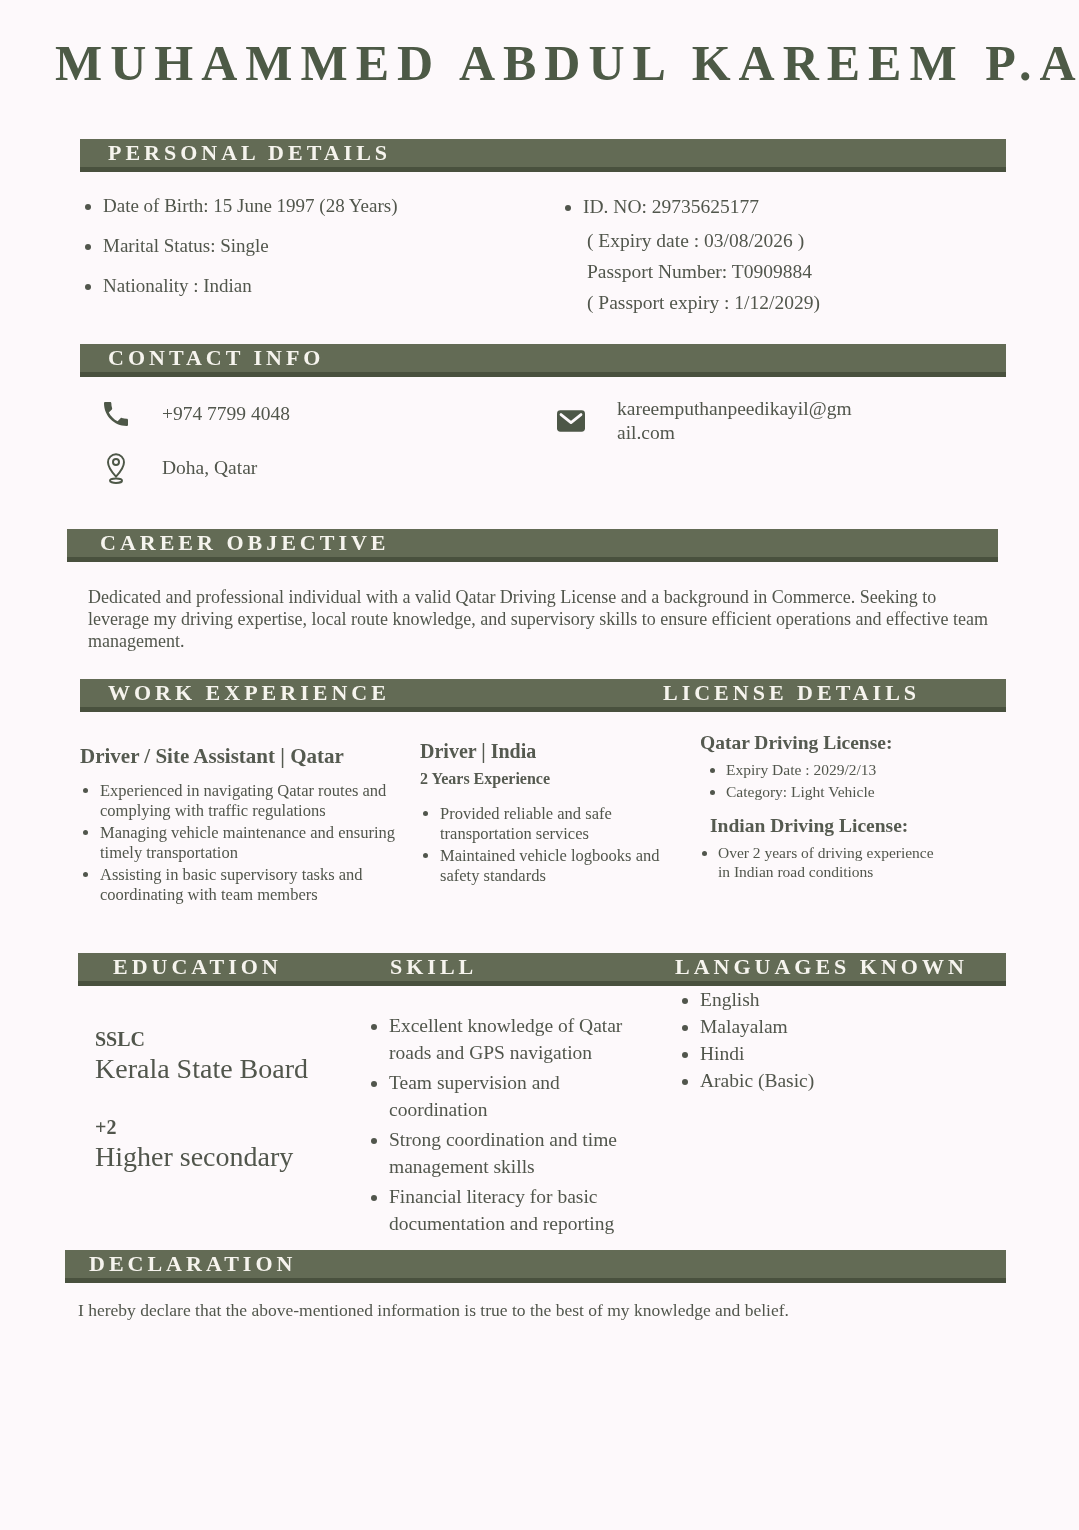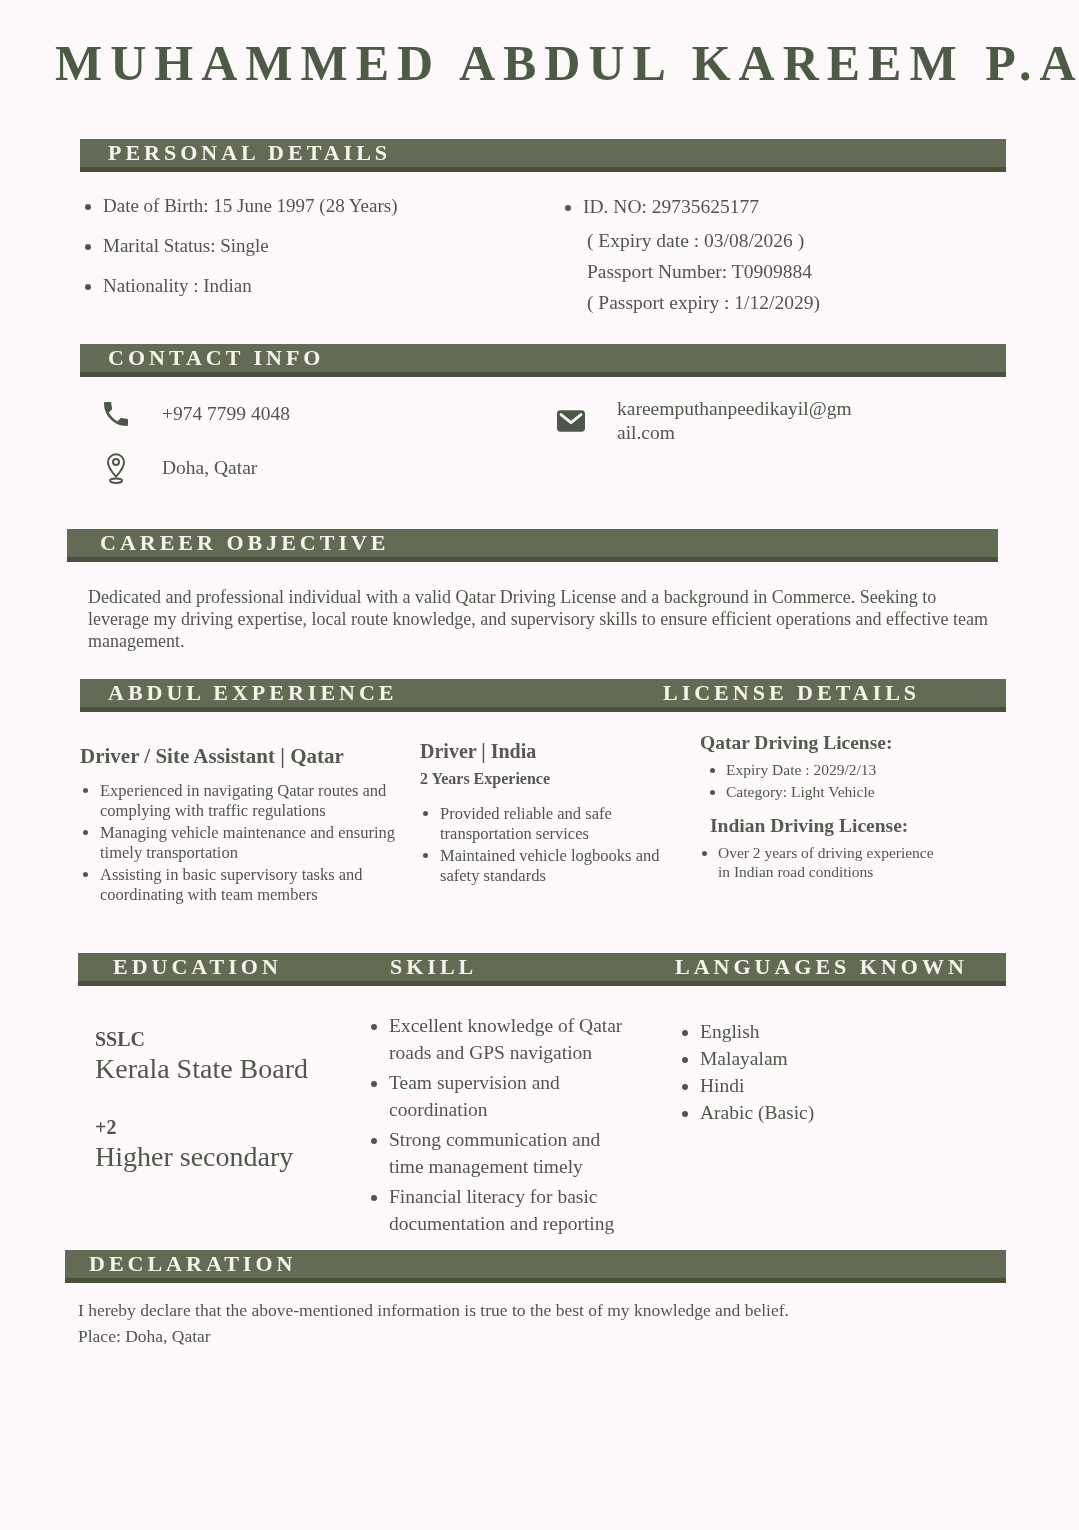--- a/index.html
+++ b/index.html
@@ -73,21 +73,21 @@
   .lic-bullets2{padding-left:18px;}
   
   .edu-grid{display:grid;grid-template-columns:287px 300px 341px;margin-left:78px;width:928px;}
   .edu-col{padding:38px 0 0 17px;}
   .edu-entry{margin-bottom:28px;}
   .edu-degree{font-size:20px;font-weight:bold;line-height:30px;}
   .edu-inst{font-size:28px;line-height:30px;}
   .skill-col{padding-top:26px;}
   .skill-list{width:262px;padding-left:24px;font-size:19.5px;}
   .skill-list li{margin-bottom:3px;line-height:27px;}
-  .lang-col{padding-top:32px;padding-left:15px;}
+  .lang-col{padding-left:15px;}
   .lang-list{padding-left:20px;font-size:19.5px;}
   .lang-list li{line-height:27px;}
   
   .decl-text{margin:14px 0 0 78px;font-size:17.5px;line-height:26px;width:930px;}
 </style>
 </head>
 <body>
 
 <div class="page">
 
@@ -155,21 +155,21 @@
 
   <section>
     <div class="bar bar-career m-career">
       <span class="lbl" style="left:33px;">CAREER OBJECTIVE</span>
     </div>
     <p class="objective">Dedicated and professional individual with a valid Qatar Driving License and a background in Commerce. Seeking to leverage my driving expertise, local route knowledge, and supervisory skills to ensure efficient operations and effective team management.</p>
   </section>
 
   <section>
     <div class="bar bar-std m-work">
-      <span class="lbl" style="left:28px;">ABDUL EXPERIENCE</span>
+      <span class="lbl" style="left:28px;">WORK EXPERIENCE</span>
       <span class="lbl" style="left:583px;">LICENSE DETAILS</span>
     </div>
     <div class="work-grid">
       <div class="job-col1">
         <h3 class="job-title">Driver / Site Assistant | Qatar</h3>
         <ul class="job-bullets">
           <li>Experienced in navigating Qatar routes and complying with traffic regulations</li>
           <li>Managing vehicle maintenance and ensuring timely transportation</li>
           <li>Assisting in basic supervisory tasks and coordinating with team members</li>
         </ul>
@@ -210,38 +210,37 @@
         </div>
         <div class="edu-entry">
           <div class="edu-degree">+2</div>
           <div class="edu-inst">Higher secondary</div>
         </div>
       </div>
       <div class="skill-col">
         <ul class="skill-list">
           <li>Excellent knowledge of Qatar roads and GPS navigation</li>
           <li>Team supervision and coordination</li>
-          <li>Strong communication and time management timely</li>
+          <li>Strong coordination and time management skills</li>
           <li>Financial literacy for basic documentation and reporting</li>
         </ul>
       </div>
       <div class="lang-col">
         <ul class="lang-list">
           <li>English</li>
           <li>Malayalam</li>
           <li>Hindi</li>
           <li>Arabic (Basic)</li>
         </ul>
       </div>
     </div>
   </section>
 
   <section>
     <div class="bar bar-decl m-decl">
       <span class="lbl" style="left:24px;">DECLARATION</span>
     </div>
     <div class="decl-text">
       <div>I hereby declare that the above-mentioned information is true to the best of my knowledge and belief.</div>
-      <div>Place: Doha, Qatar</div>
     </div>
   </section>
 
 </div>
 
 </body></html>

